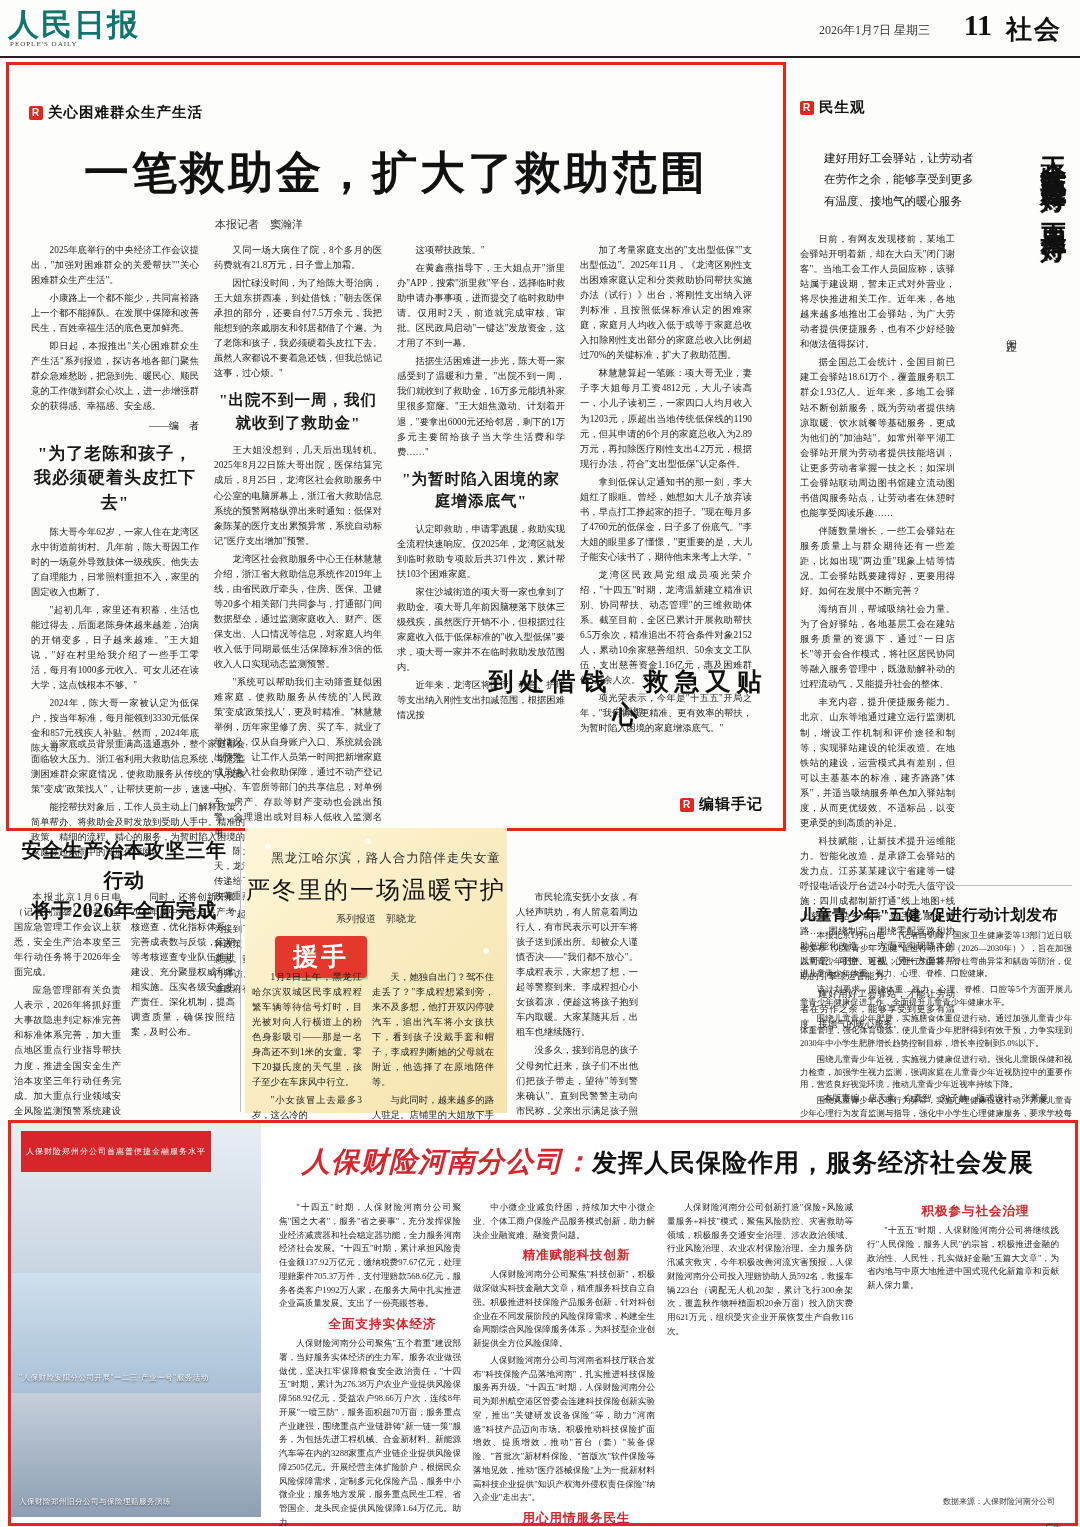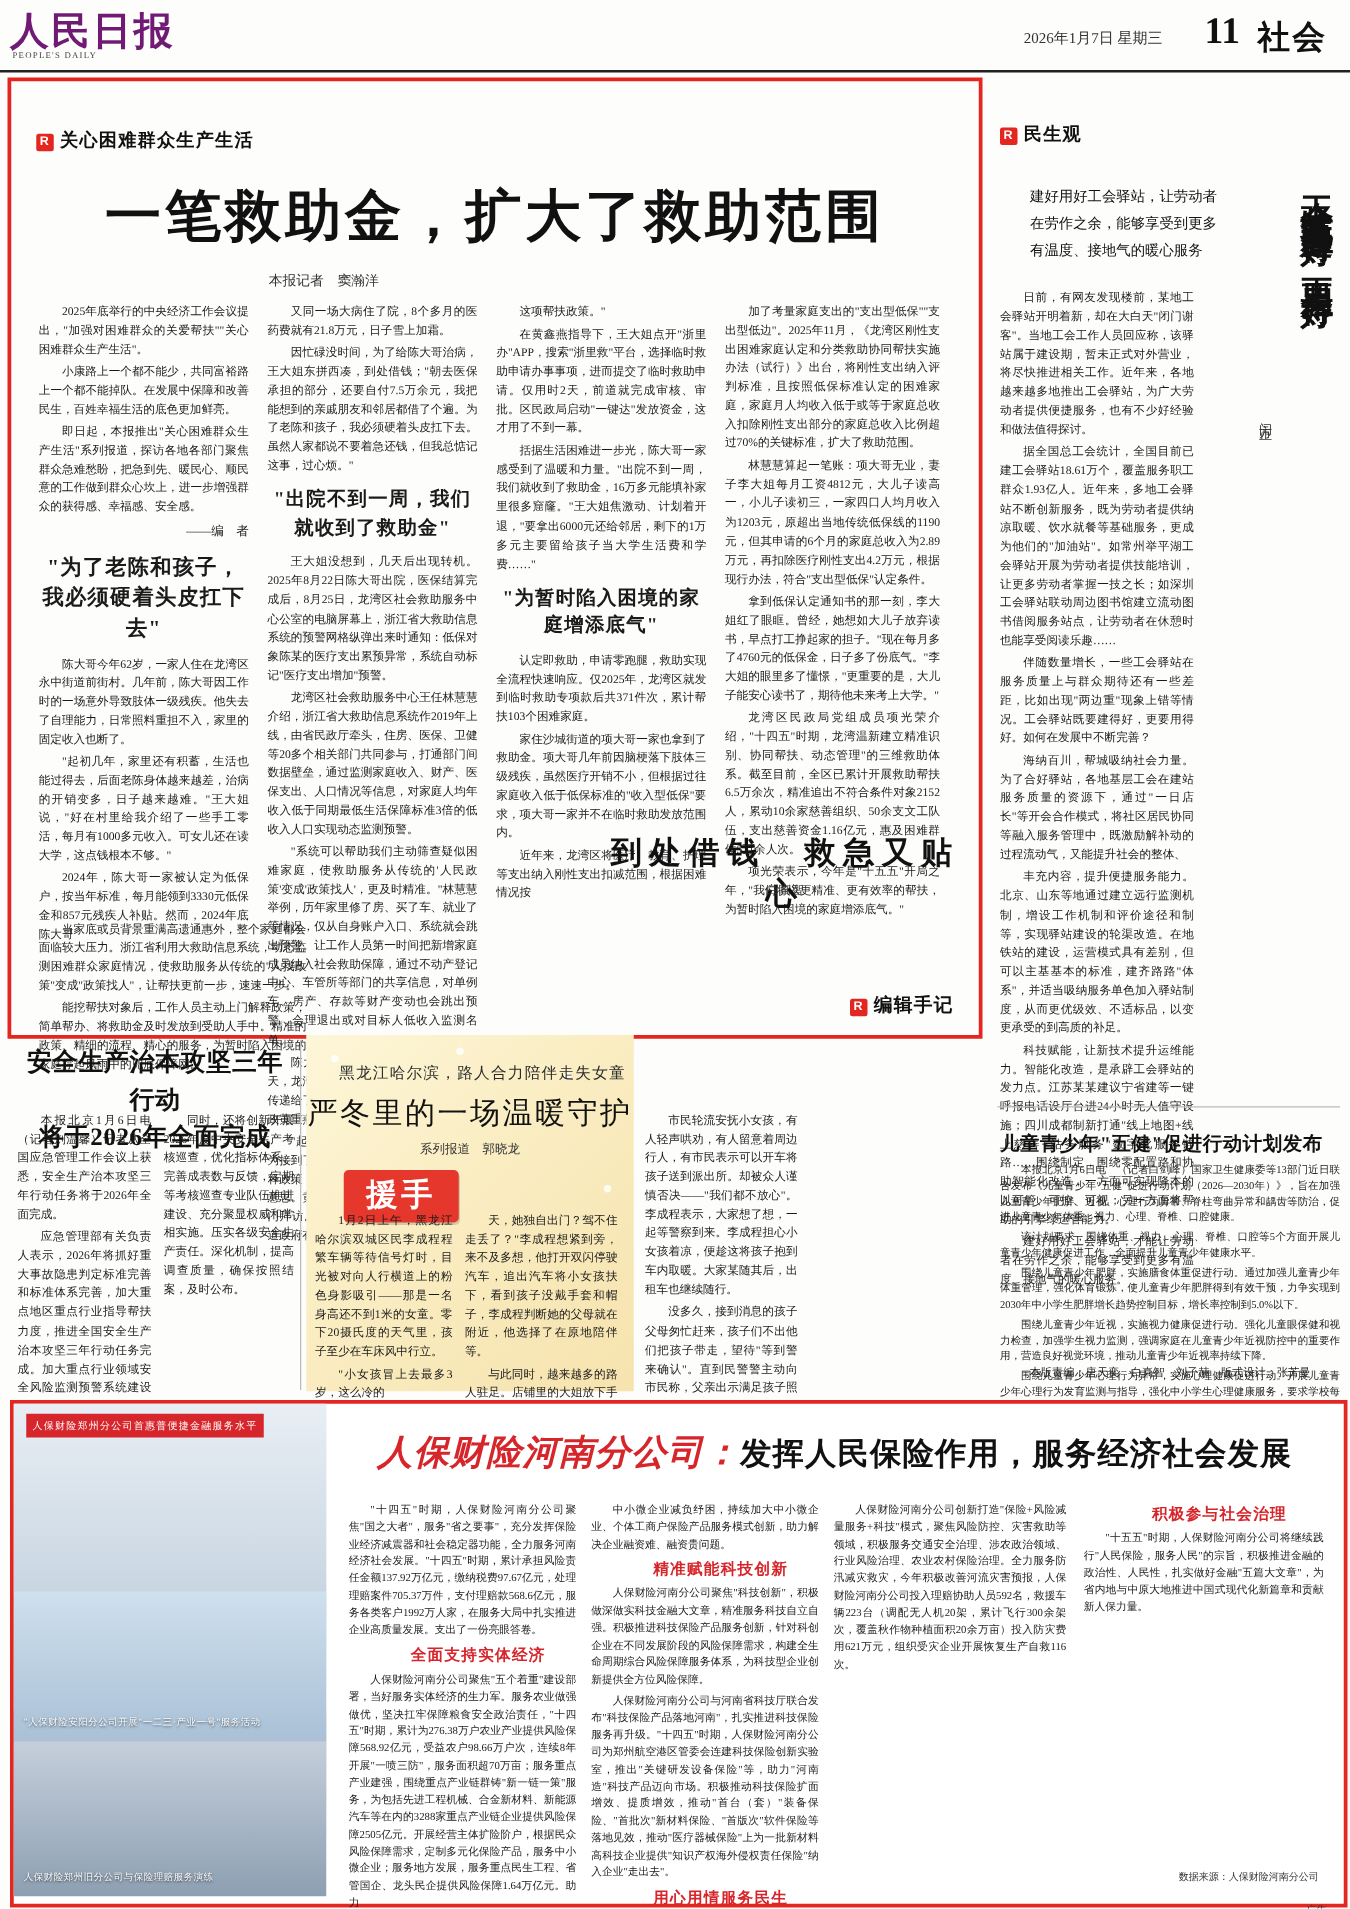--- a/index.html
+++ b/index.html
@@ -5,21 +5,21 @@
   html,body{margin:0;padding:0;}
   body{
     width:1080px;height:1527px;background:#fdfdfb;
     font-family:"Liberation Serif","DejaVu Serif",serif;
     color:#111;overflow:hidden;position:relative;
   }
   .page{position:relative;width:1080px;height:1527px;}
 
   
   .masthead{position:absolute;left:0;top:0;width:1080px;height:56px;border-bottom:2px solid #222;}
-  .logo{position:absolute;left:8px;top:4px;font-size:31px;font-weight:bold;letter-spacing:2px;color:#701a75;font-family:"Liberation Serif",serif;}
+  .logo{position:absolute;left:8px;top:4px;font-size:31px;font-weight:bold;letter-spacing:2px;color:#0f766e;font-family:"Liberation Serif",serif;}
   .logo-sub{position:absolute;left:10px;top:40px;font-size:7px;letter-spacing:1px;color:#444;}
   .mast-date{position:absolute;right:150px;top:22px;font-size:12px;color:#333;}
   .mast-page{position:absolute;right:88px;top:8px;font-size:30px;font-weight:bold;}
   .mast-sec{position:absolute;right:18px;top:12px;font-size:26px;font-weight:bold;letter-spacing:2px;}
 
   
   .redbox{position:absolute;left:6px;top:62px;width:774px;height:763px;border:3px solid #e3261f;}
 
   .sect-tag{font-size:14.5px;font-weight:bold;letter-spacing:1px;color:#111;}
   .rmark{display:inline-block;width:14px;height:14px;line-height:14px;text-align:center;
@@ -73,21 +73,21 @@
 
   
   .adbox{position:absolute;left:8px;top:1120px;width:1064px;height:400px;
     border:3px solid #e3261f;background:#fff;}
   .ad-photo{position:absolute;left:0;top:0;width:250px;height:394px;
     background:linear-gradient(180deg,#d7dfe8 0%,#c2ccd8 38%,#9fb0c2 39%,#b9c6d4 62%,#8fa2b5 63%,#aab9c9 100%);overflow:hidden;}
   .ph{position:absolute;left:0;width:250px;}
   .ph1{top:0;height:150px;background:linear-gradient(180deg,#e8eef4,#c9d6e2);}
   .ph2{top:150px;height:120px;background:linear-gradient(180deg,#cfe0ee,#a9c0d6);}
   .ph3{top:270px;height:124px;background:linear-gradient(180deg,#c5cfdb,#8d9fb2);}
-  .ph-banner{position:absolute;background:#d7262b;color:#fff;font-size:8px;padding:4px 5px;letter-spacing:1px;}
+  .ph-banner{position:absolute;background:#d7262b;color:#fff;font-size:8px;padding:15px 5px;letter-spacing:1px;}
   .ph-cap{position:absolute;color:#fff;font-size:7.5px;letter-spacing:.5px;text-shadow:0 1px 2px rgba(0,0,0,.7);}
   .ad-title-wrap{position:absolute;left:262px;top:20px;width:790px;text-align:center;}
   .ad-title-red{font-size:28px;font-weight:bold;color:#d7262b;letter-spacing:1px;font-style:italic;}
   .ad-title-blk{font-size:25px;font-weight:bold;color:#111;letter-spacing:1px;}
   .ad-col{position:absolute;font-size:8.6px;line-height:1.6;text-align:justify;color:#1a1a1a;}
   .ad-col p{margin:0 0 3px 0;text-indent:2em;}
   .ad-sub{display:block;text-align:center;color:#d7262b;font-size:12.5px;font-weight:bold;letter-spacing:1px;margin:7px 0 5px 0;text-indent:0;}
   .ad-src{position:absolute;right:20px;bottom:16px;font-size:8px;color:#333;}
   .ad-mark{position:absolute;right:20px;bottom:2px;font-size:8px;color:#333;}
 

